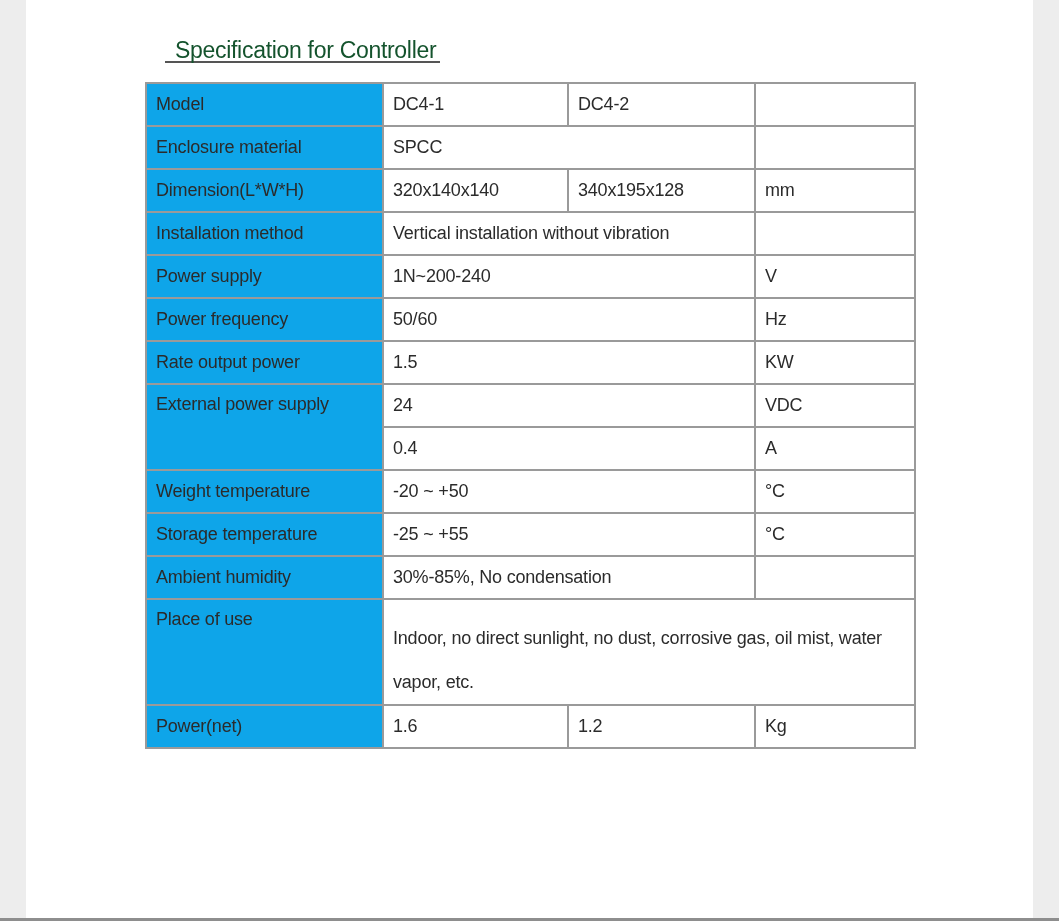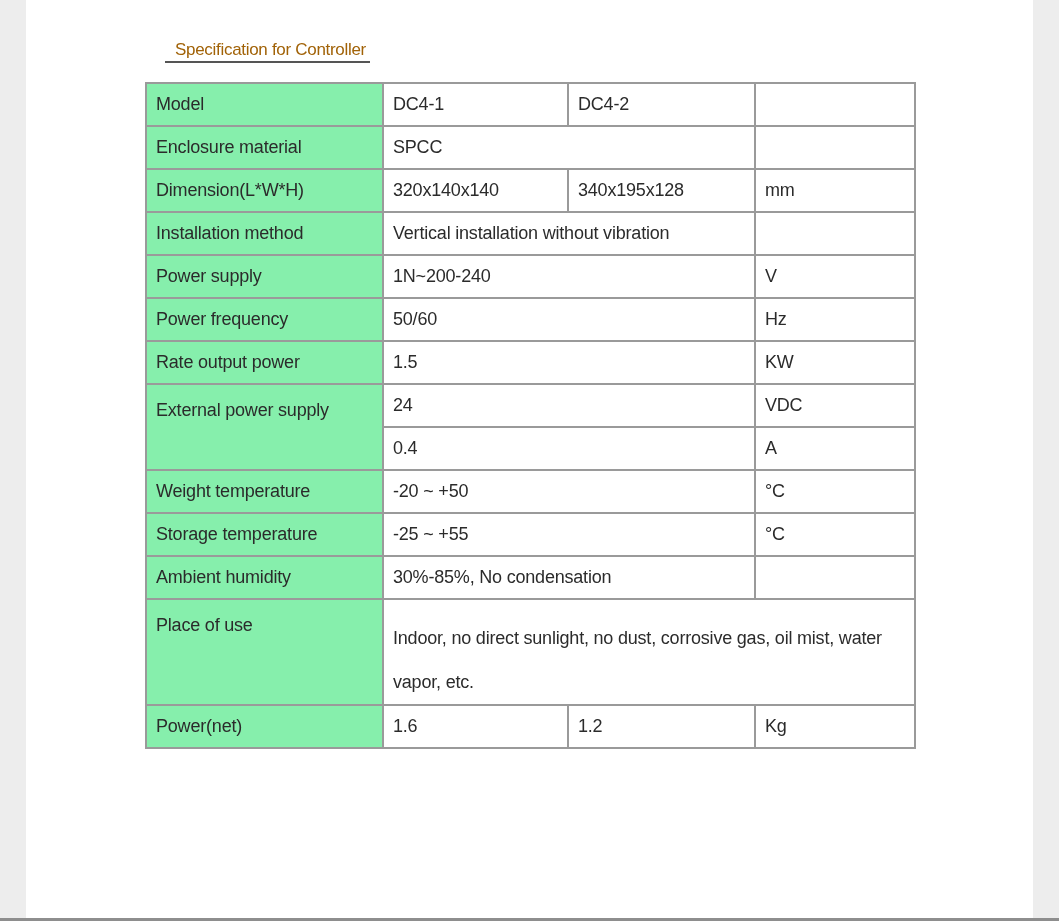--- a/index.html
+++ b/index.html
@@ -10,21 +10,21 @@
   }
   .page {
     position:absolute; left:26px; top:0; width:1007px; height:918px;
     background:#ffffff;
   }
   .bottom-line {
     position:absolute; left:0; top:918px; width:1059px; height:3px; background:#8e8e8e;
   }
   .title {
     position:absolute; left:165px; top:39px;
-    font-size:17px; color:#a16207; letter-spacing:-0.3px;
+    font-size:23px; color:#14532d; letter-spacing:-0.3px;
     padding-left:10px; padding-right:4px;
     border-bottom:2px solid #555;
     line-height:22px;
   }
   table.spec {
     position:absolute; left:145px; top:82px;
     width:769px;
     border-collapse:collapse;
     table-layout:fixed;
     font-size:18px; color:#2b2b2b;
@@ -32,23 +32,23 @@
   table.spec td {
     border:2px solid #9a9a9a;
     height:41px;
     padding:0 0 0 9px;
     vertical-align:middle;
     white-space:nowrap;
     overflow:hidden;
     letter-spacing:-0.2px;
   }
   table.spec td.lbl {
-    background:#86efac;
+    background:#0ea5e9;
   }
-  table.spec td.top { vertical-align:top; padding-top:15px; }
+  table.spec td.top { vertical-align:top; padding-top:9px; }
   table.spec td.wrap { white-space:normal; line-height:44px; padding-top:16px; padding-bottom:0;margin-left:38px; }
 </style>
 </head>
 <body>
 
 <div class="page"></div>
 <div class="bottom-line"></div>
 
 <div class="title">Specification for Controller</div>
 

